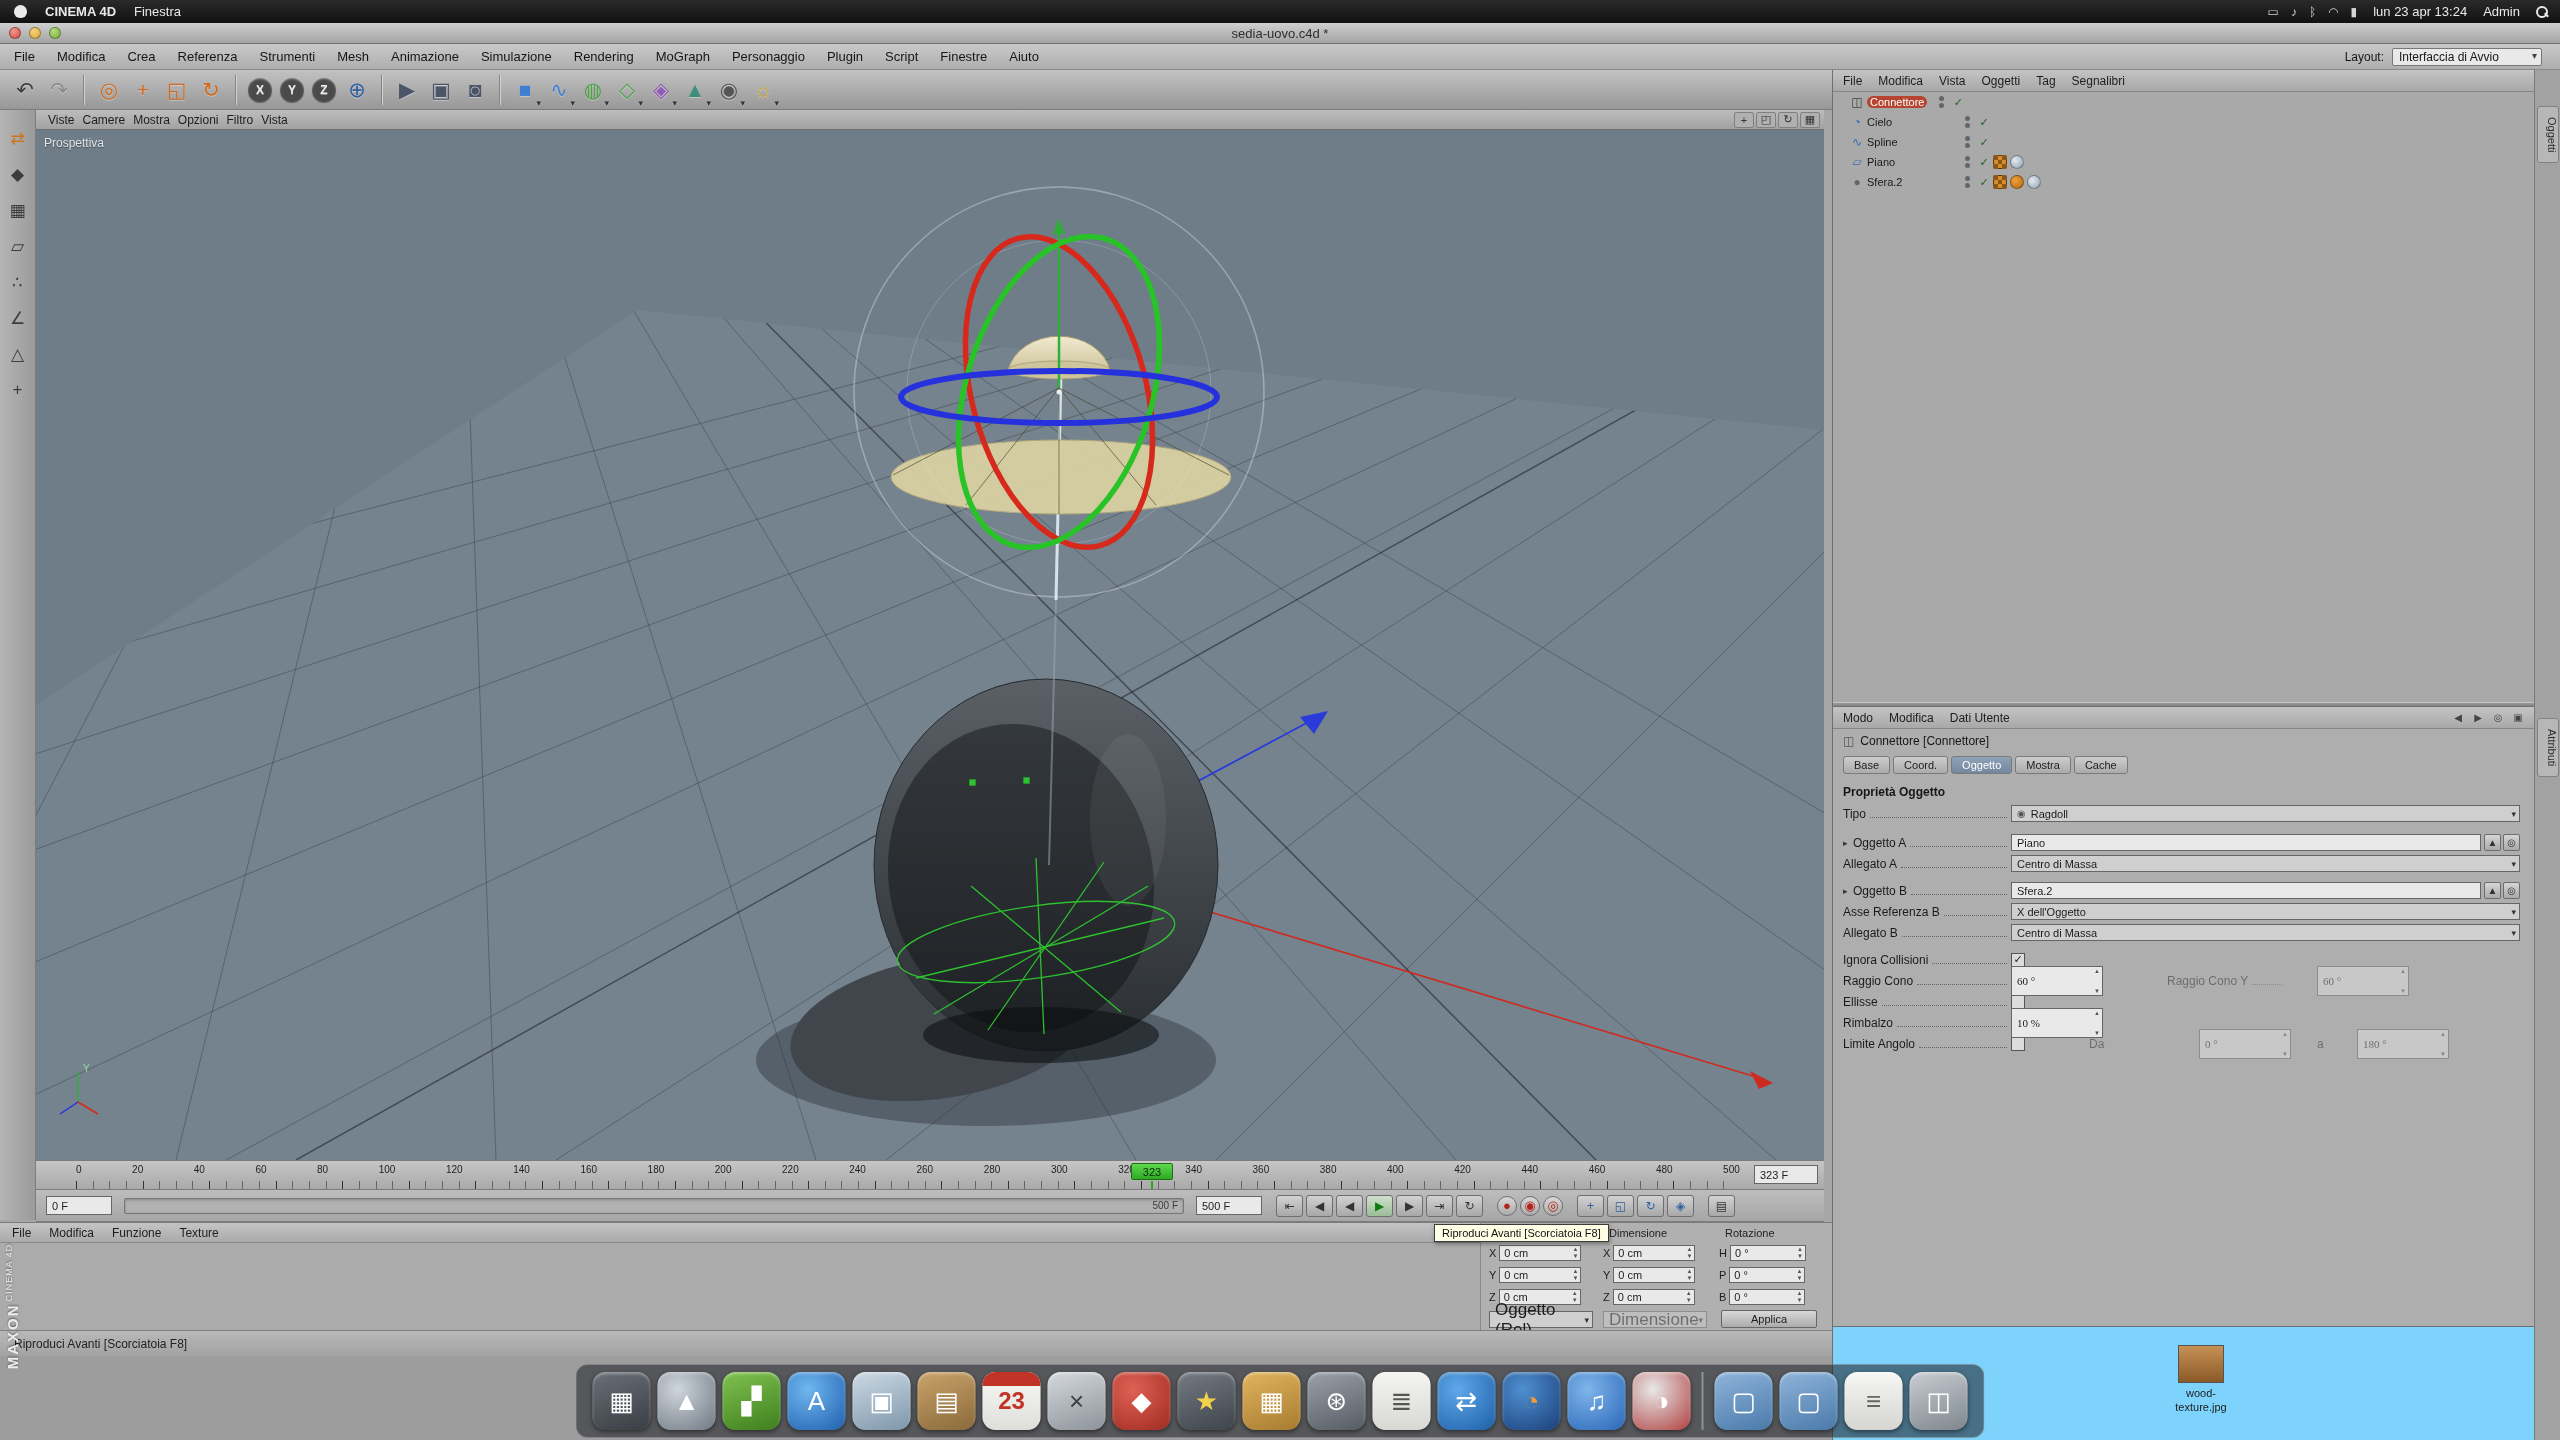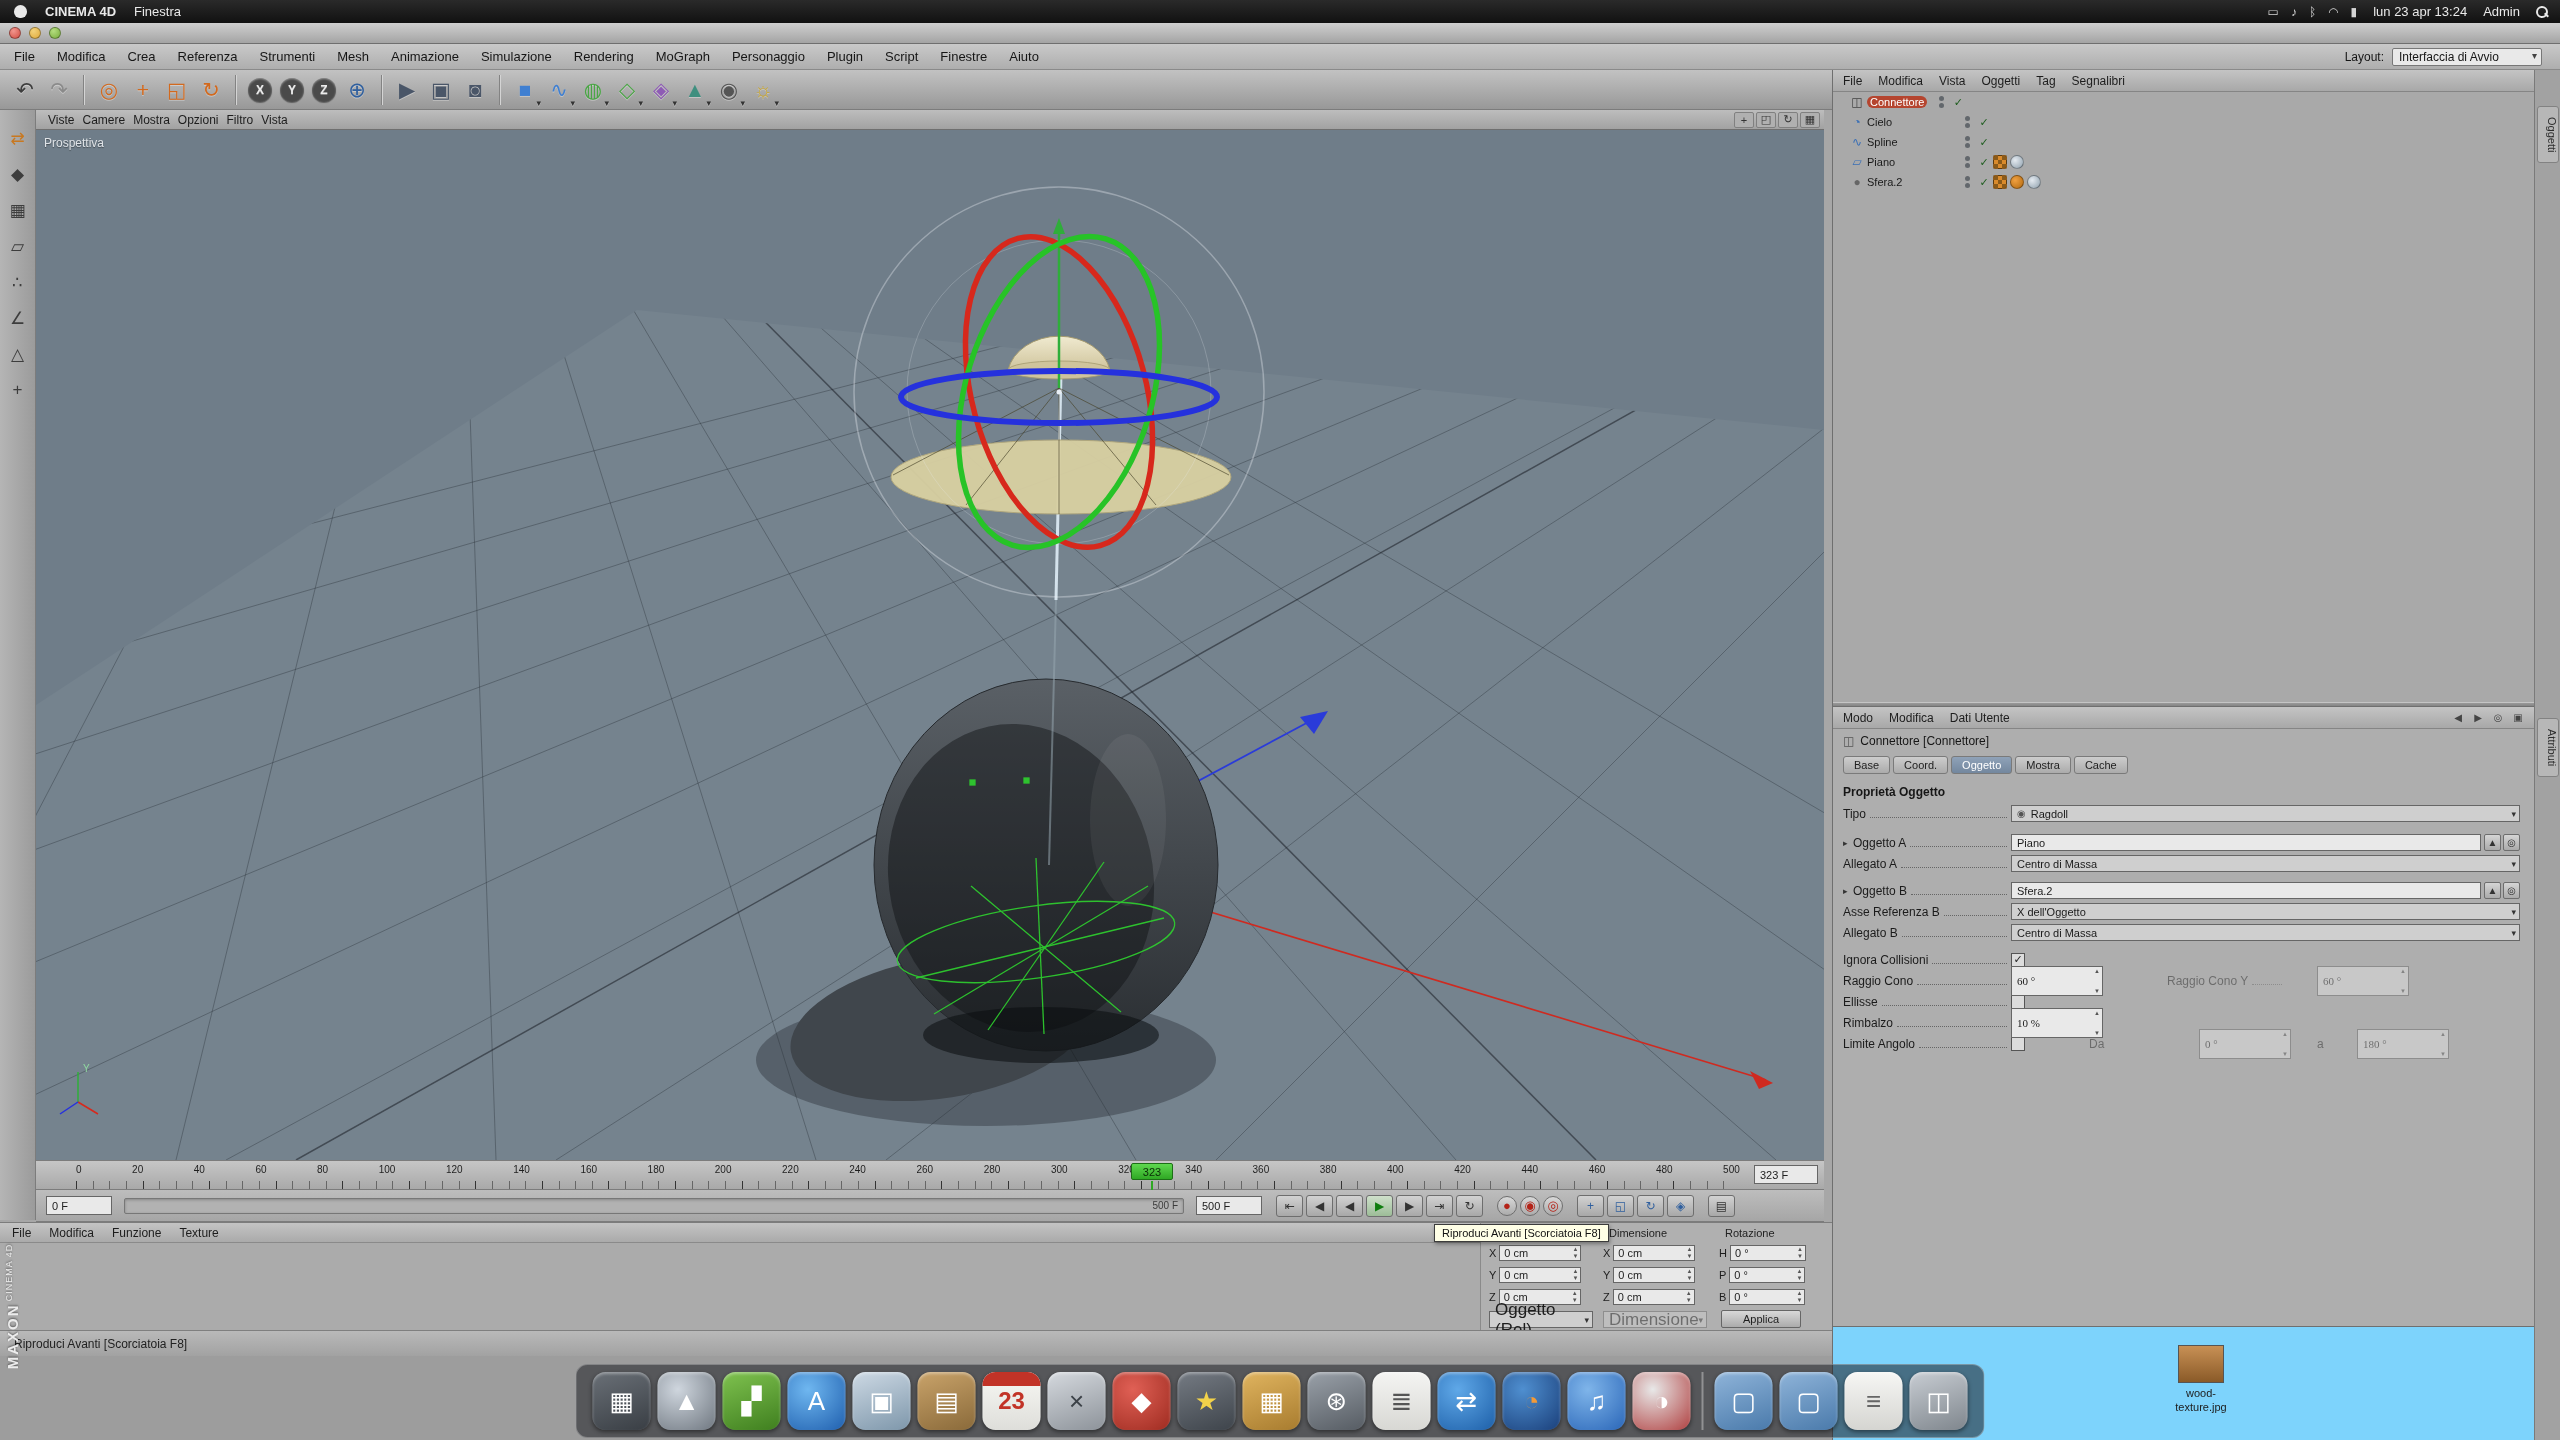--- a/index.html
+++ b/index.html
@@ -190,20 +190,21 @@
       <span class="spotlight-icon"></span>
     </div>
   </div>
 
   <div class="titlebar">
     <div class="tl">
       <span class="tl-close"></span>
       <span class="tl-min"></span>
       <span class="tl-zoom"></span>
     </div>
+    <div class="win-title">sedia-uovo.c4d *</div>
   </div>
 
   <div class="menubar">
     <div class="items">
 
     <span class="menu-item">File</span>
         <span class="menu-item">Modifica</span>
         <span class="menu-item">Crea</span>
         <span class="menu-item">Referenza</span>
         <span class="menu-item">Strumenti</span>
@@ -522,21 +523,21 @@
       <span class="spin" style="width:76px;">0 °</span>
     </div>
 
     <div class="c-row" style="left:8px; top:88px;">
       <span class="c-dd" style="width:104px;">Oggetto (Rel)</span>
     </div>
     <div class="c-row" style="left:122px; top:88px;">
       <span class="c-dd dis" style="width:104px;">Dimensione</span>
     </div>
     <div class="c-row" style="left:240px; top:87px;">
-      <span class="c-btn" style="width:80px;">Applica</span>
+      <span class="c-btn" style="width:96px;">Applica</span>
     </div>
   </div>
 
   <div class="statusbar">
     <span>Riproduci Avanti [Scorciatoia F8]</span>
   </div>
   <div class="bottomfill"></div>
 
   <div class="brand">
     <div class="b1">MAXON</div>

